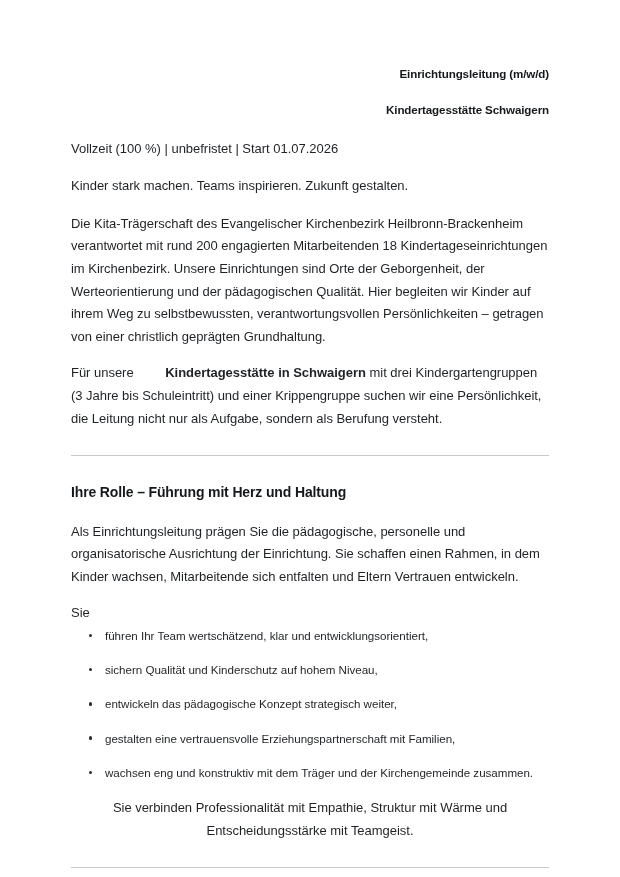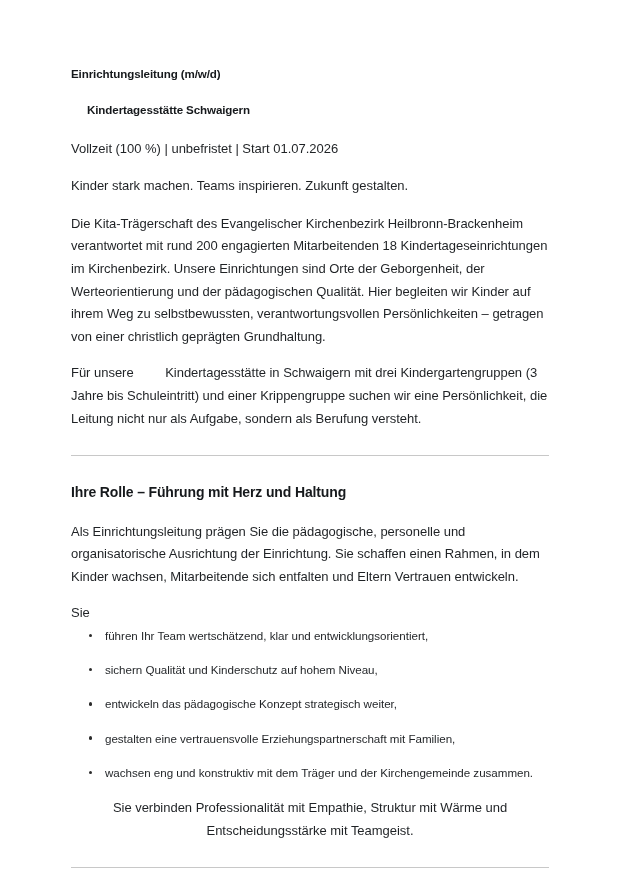--- a/index.html
+++ b/index.html
@@ -22,20 +22,21 @@
     padding: 66px 71px 40px 71px;
     background: #ffffff;
   }
   .doc-heading {
     font-size: 11.6px;
     font-weight: bold;
     line-height: 1.45;
     letter-spacing: -0.01em;
     margin: 0 0 19px 0;
     color: #16191c;
+    text-align: right;
   }
   .doc-heading.tight {
     margin-bottom: 19px;
     margin-left: 16px;
   }
   p.para {
     font-size: 13px;
     font-weight: normal;
     line-height: 1.74;
     margin: 0 0 14px 0;
@@ -87,21 +88,21 @@
     width: 3.4px;
     height: 3.4px;
     border-radius: 50%;
     background: #2b2b2b;
   }
   .after-list {
     margin-top: 18px;
     text-align: center;
   }
   strong.bd {
-    font-weight: normal;
+    font-weight: bold;
     padding-left: 28px;
   }
 </style>
 </head>
 <body>
 
 <div class="page">
 
   <h1 class="doc-heading">Einrichtungsleitung (m/w/d)</h1>
 

